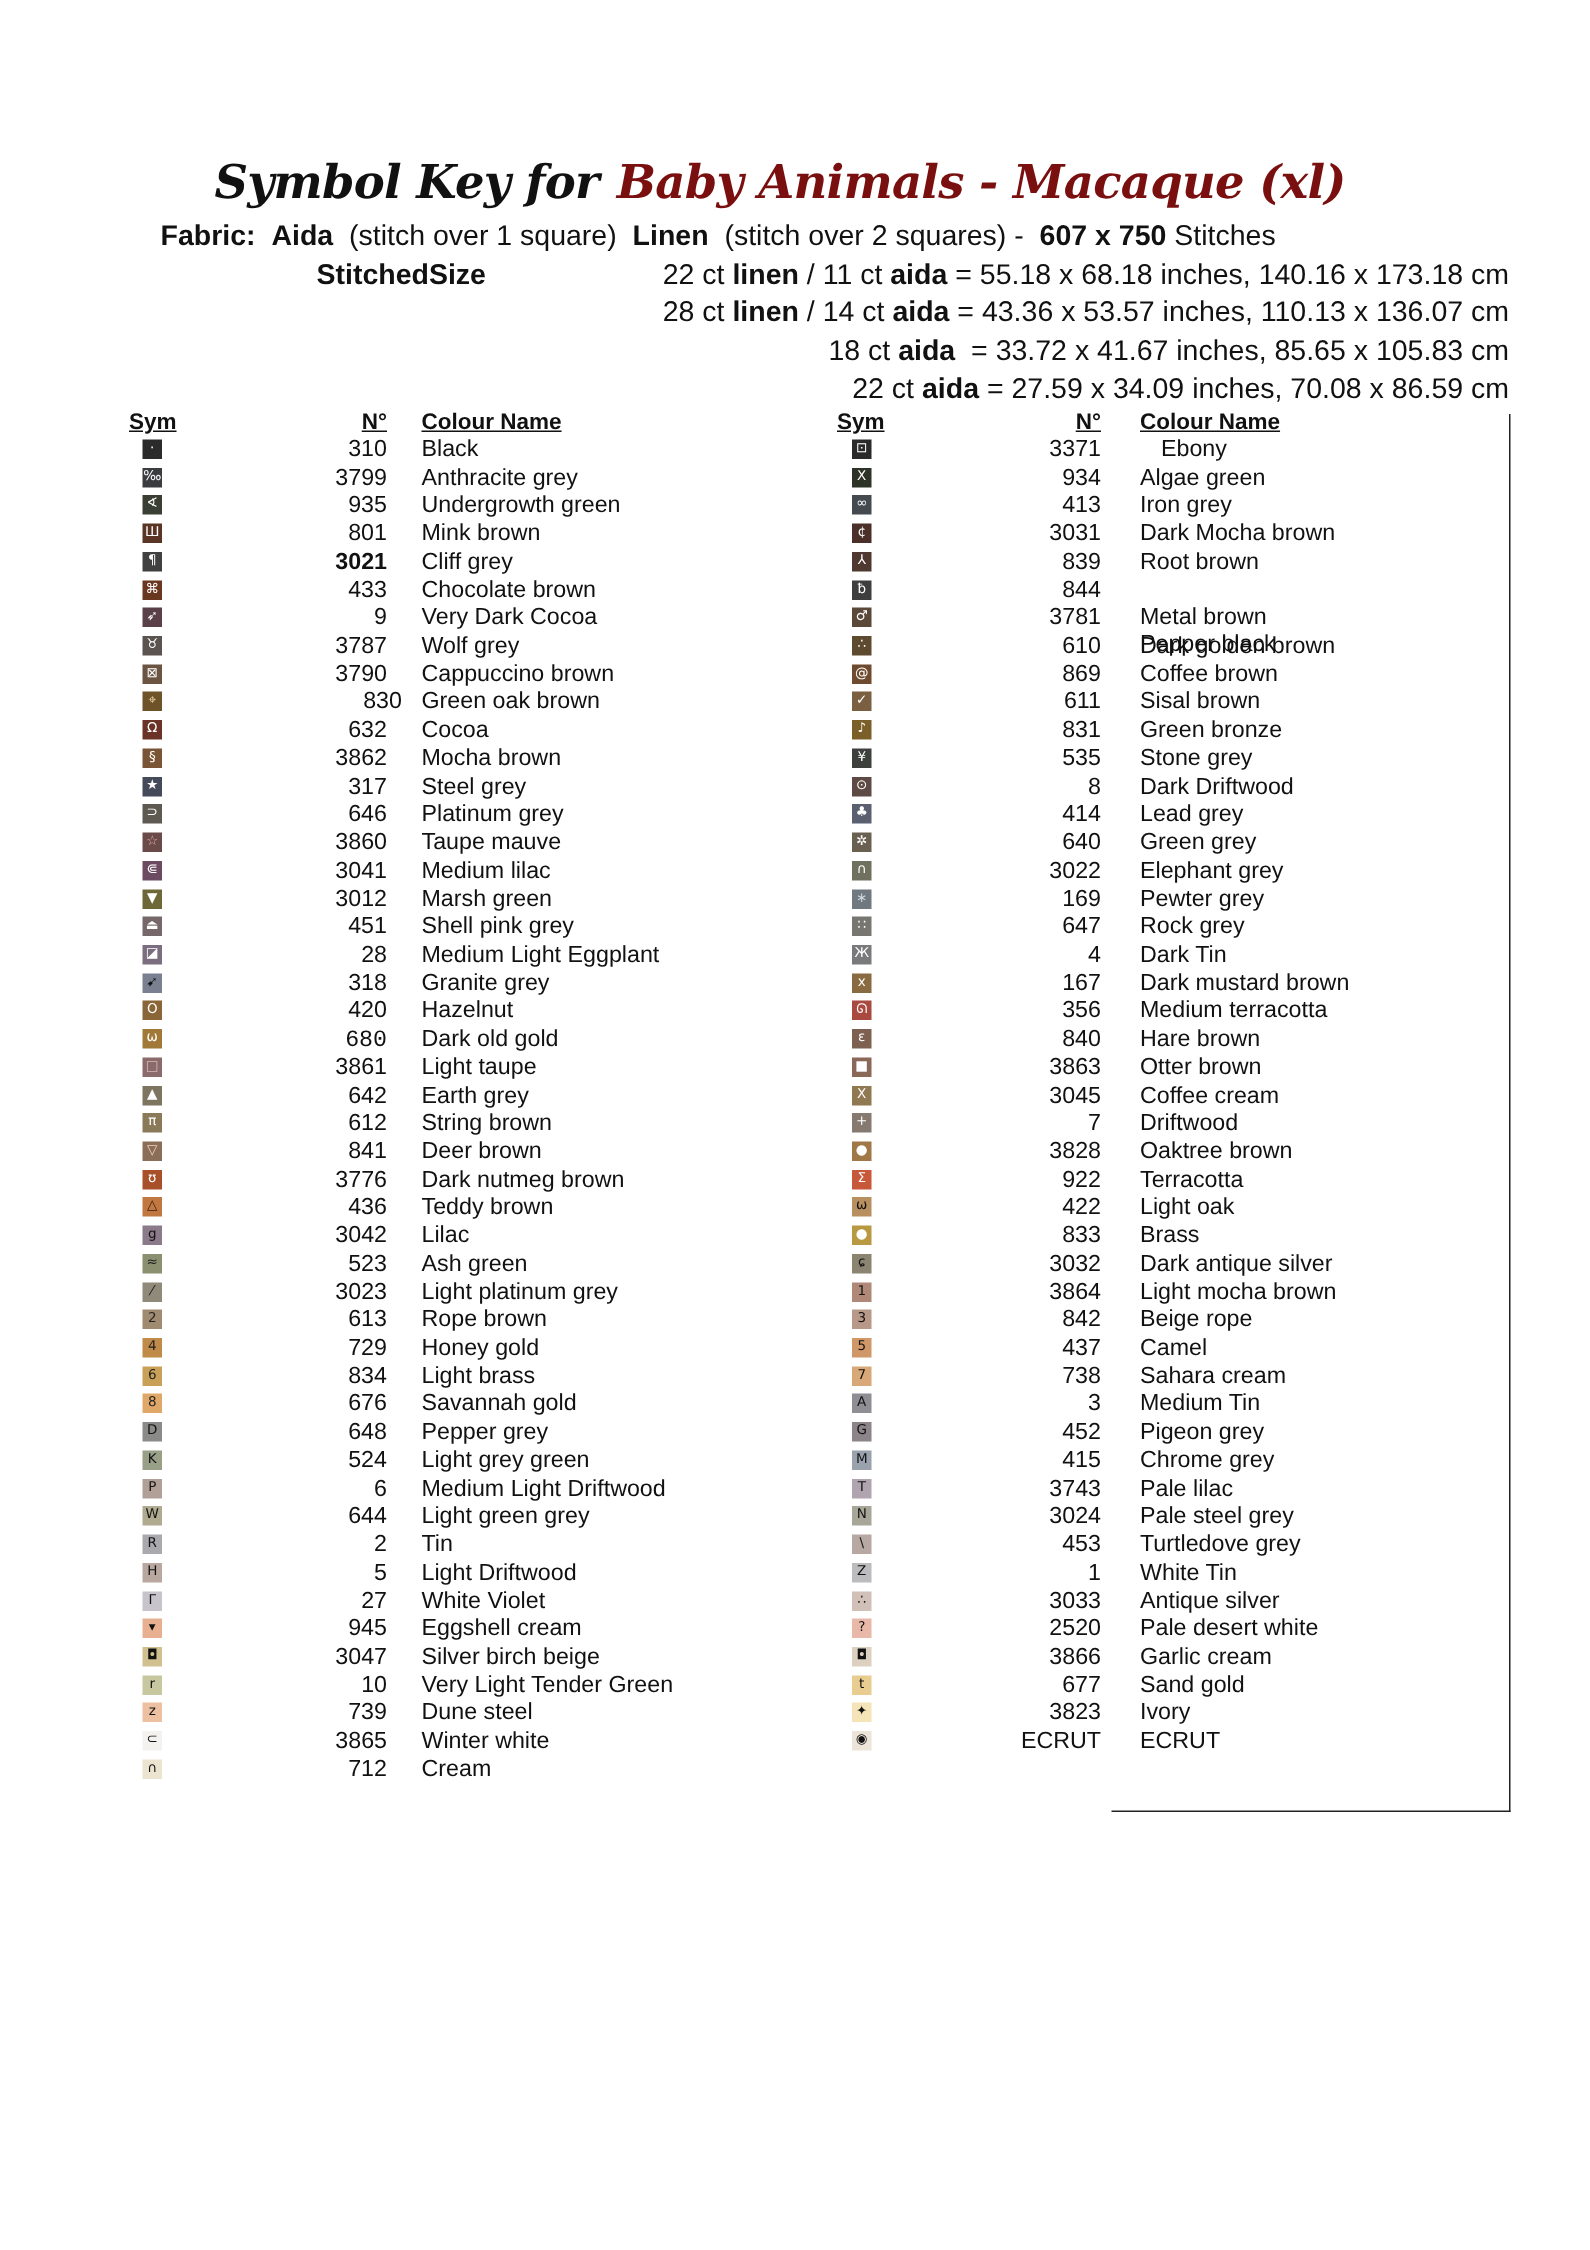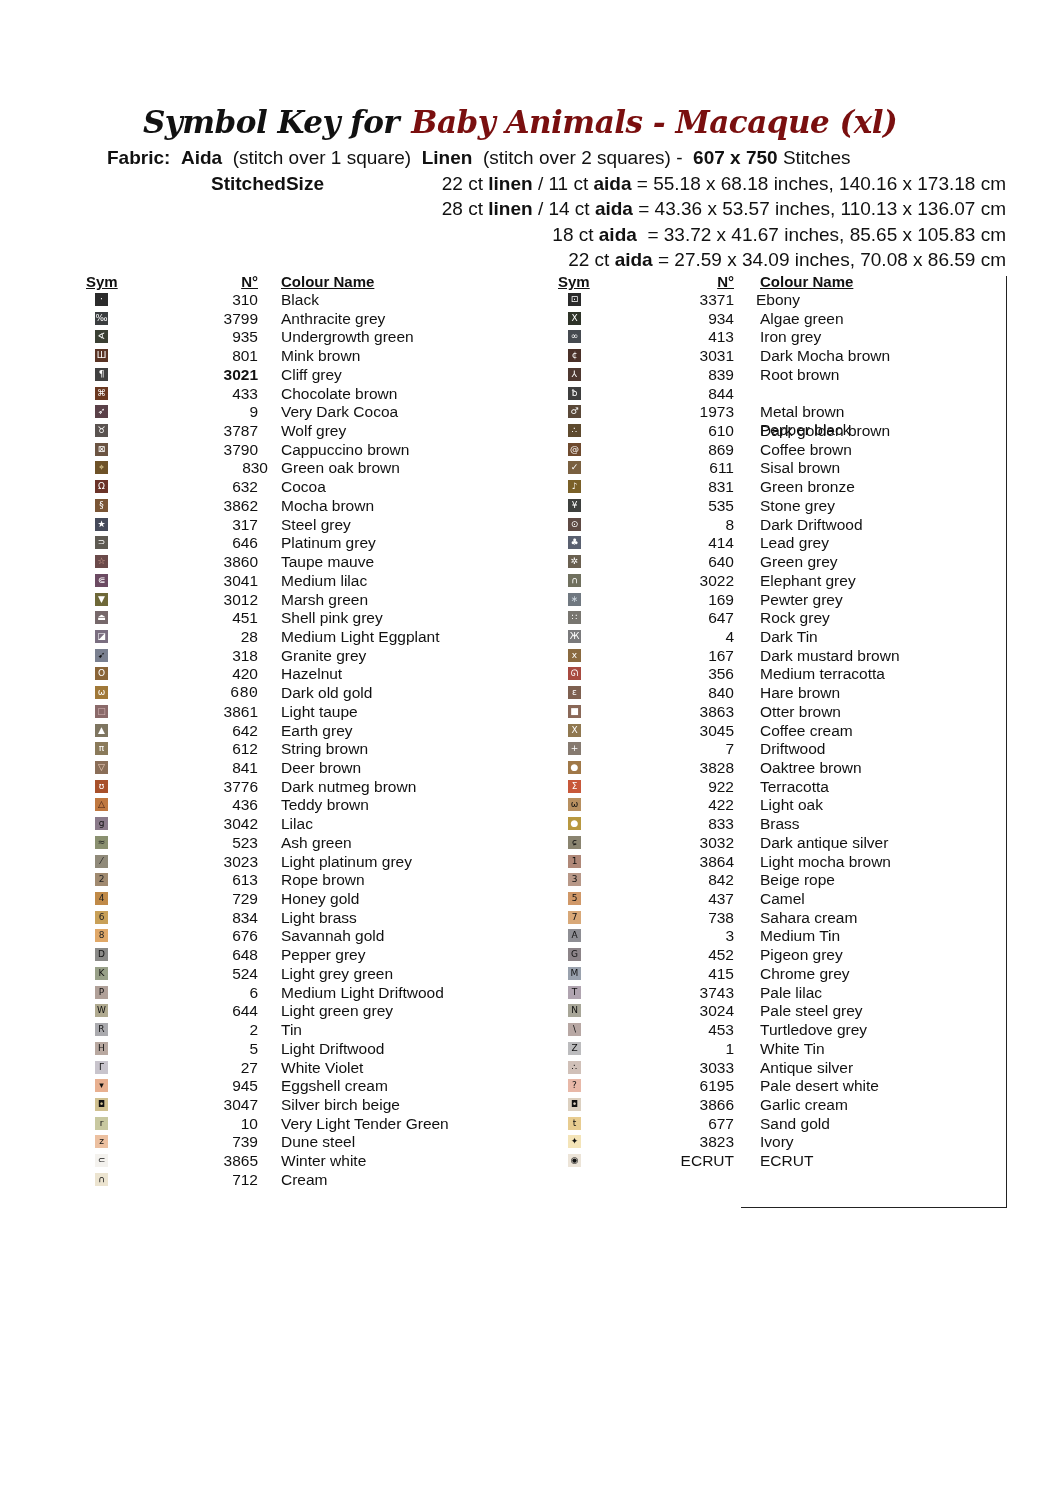--- a/index.html
+++ b/index.html
@@ -293,21 +293,21 @@
     <div class="row" style="top: 1170.84px; left: 0px; width: 1060px;">
       <span class="sw" style="left: 95px; background: rgb(236, 228, 208); color: rgb(17, 17, 17);">∩</span>
       <span class="num" style="left: 178px;">712</span>
       <span class="name" style="left: 281px;">Cream</span>
     </div>
   </div>
 <div id="rows-right">
     <div class="row" style="top: 291px; left: 0px; width: 1060px;">
       <span class="sw" style="left: 568px; background: rgb(42, 42, 42); color: rgb(255, 255, 255);">⊡</span>
       <span class="num" style="left: 654px;">3371</span>
-      <span class="name" style="left: 756px;">Ebony</span>
+      <span class="name" style="left: 774px;">Ebony</span>
     </div>
     <div class="row" style="top: 309.72px; left: 0px; width: 1060px;">
       <span class="sw" style="left: 568px; background: rgb(46, 51, 40); color: rgb(255, 255, 255);">X</span>
       <span class="num" style="left: 654px;">934</span>
       <span class="name" style="left: 760px;">Algae green</span>
     </div>
     <div class="row" style="top: 328.44px; left: 0px; width: 1060px;">
       <span class="sw" style="left: 568px; background: rgb(69, 74, 80); color: rgb(255, 255, 255);">∞</span>
       <span class="num" style="left: 654px;">413</span>
       <span class="name" style="left: 760px;">Iron grey</span>
@@ -322,21 +322,21 @@
       <span class="num" style="left: 654px;">839</span>
       <span class="name" style="left: 760px;">Root brown</span>
     </div>
     <div class="row" style="top: 384.6px; left: 0px; width: 1060px;">
       <span class="sw" style="left: 568px; background: rgb(62, 62, 62); color: rgb(255, 255, 255);">ƀ</span>
       <span class="num" style="left: 654px;">844</span>
       <span class="name" style="left: 760px; margin-top: 36px;">Pepper black</span>
     </div>
     <div class="row" style="top: 403.32px; left: 0px; width: 1060px;">
       <span class="sw" style="left: 568px; background: rgb(90, 72, 56); color: rgb(255, 255, 255);">♂</span>
-      <span class="num" style="left: 654px;">1973</span>
+      <span class="num" style="left: 654px;">3781</span>
       <span class="name" style="left: 760px;">Metal brown</span>
     </div>
     <div class="row" style="top: 422.04px; left: 0px; width: 1060px;">
       <span class="sw" style="left: 568px; background: rgb(94, 74, 46); color: rgb(255, 255, 255);">∴</span>
       <span class="num" style="left: 654px;">610</span>
       <span class="name" style="left: 760px;">Dark golden brown</span>
     </div>
     <div class="row" style="top: 440.76px; left: 0px; width: 1060px;">
       <span class="sw" style="left: 568px; background: rgb(110, 74, 46); color: rgb(255, 255, 255);">@</span>
       <span class="num" style="left: 654px;">869</span>
@@ -502,21 +502,21 @@
       <span class="num" style="left: 654px;">1</span>
       <span class="name" style="left: 760px;">White Tin</span>
     </div>
     <div class="row" style="top: 1058.52px; left: 0px; width: 1060px;">
       <span class="sw" style="left: 568px; background: rgb(208, 192, 184); color: rgb(17, 17, 17);">∴</span>
       <span class="num" style="left: 654px;">3033</span>
       <span class="name" style="left: 760px;">Antique silver</span>
     </div>
     <div class="row" style="top: 1077.24px; left: 0px; width: 1060px;">
       <span class="sw" style="left: 568px; background: rgb(232, 184, 168); color: rgb(17, 17, 17);">?</span>
-      <span class="num" style="left: 654px;">6195</span>
+      <span class="num" style="left: 654px;">2520</span>
       <span class="name" style="left: 760px;">Pale desert white</span>
     </div>
     <div class="row" style="top: 1095.96px; left: 0px; width: 1060px;">
       <span class="sw" style="left: 568px; background: rgb(220, 208, 192); color: rgb(17, 17, 17);">◘</span>
       <span class="num" style="left: 654px;">3866</span>
       <span class="name" style="left: 760px;">Garlic cream</span>
     </div>
     <div class="row" style="top: 1114.68px; left: 0px; width: 1060px;">
       <span class="sw" style="left: 568px; background: rgb(232, 204, 144); color: rgb(17, 17, 17);">t</span>
       <span class="num" style="left: 654px;">677</span>

